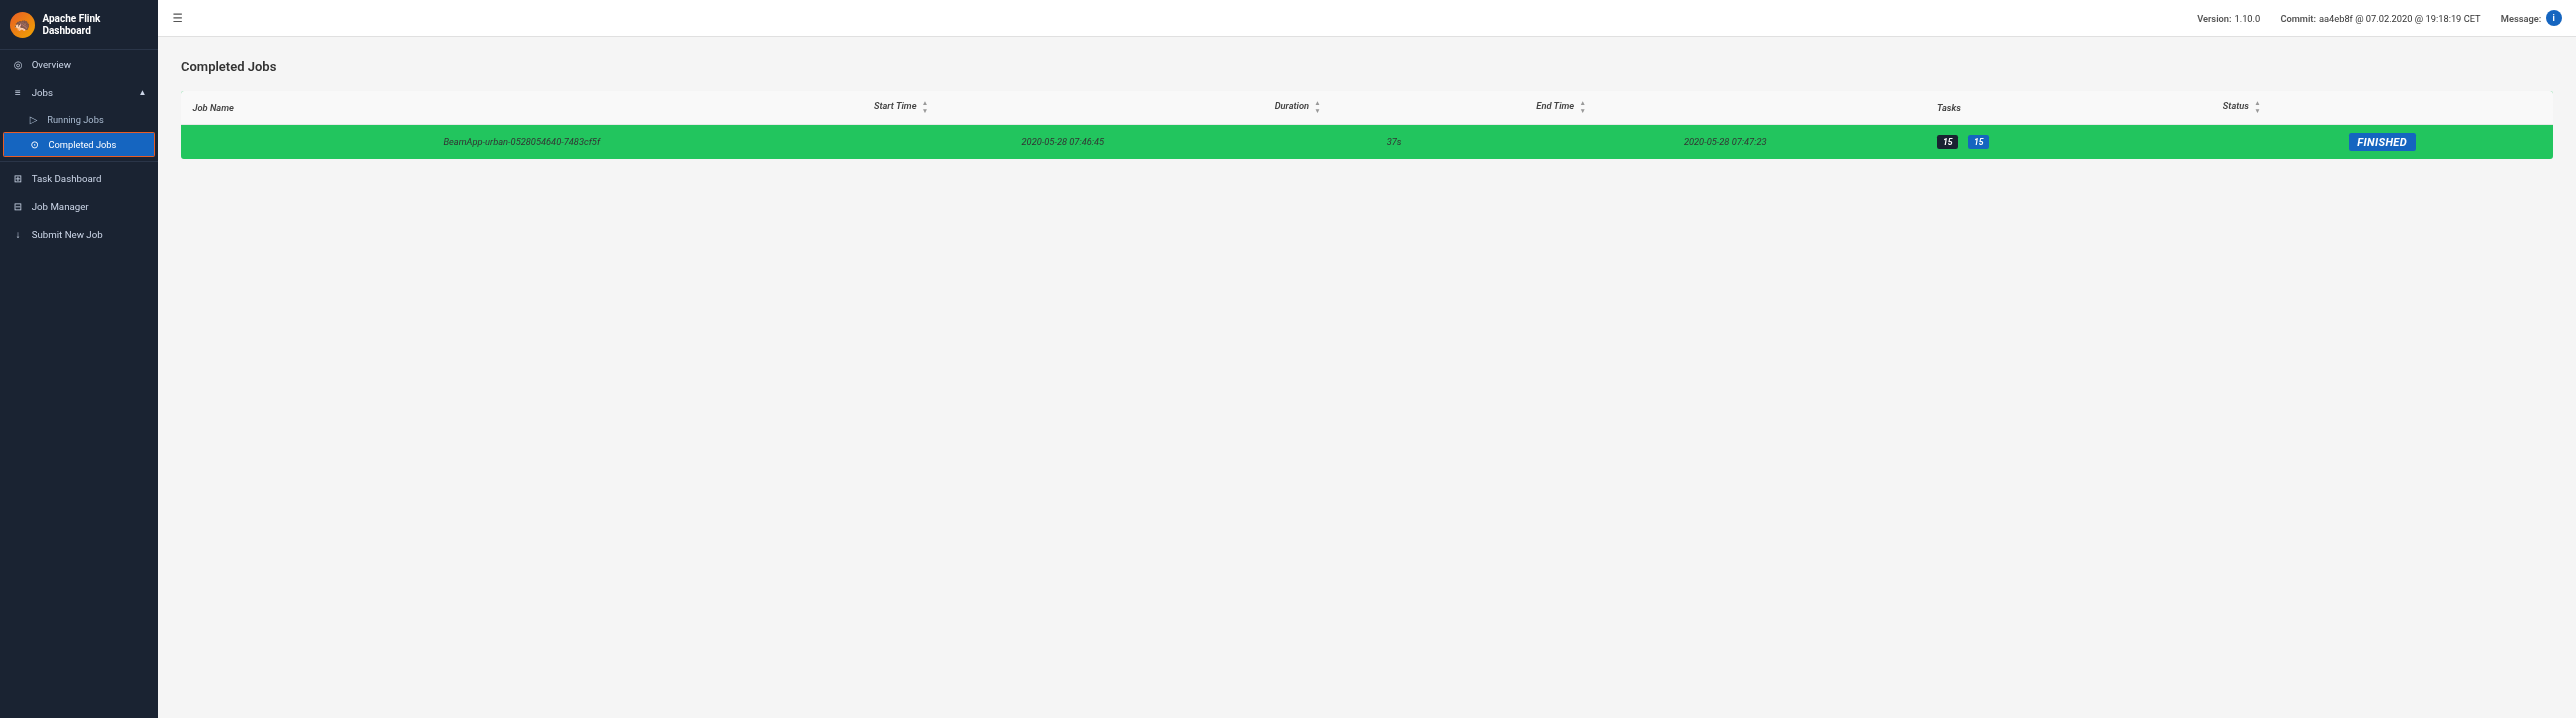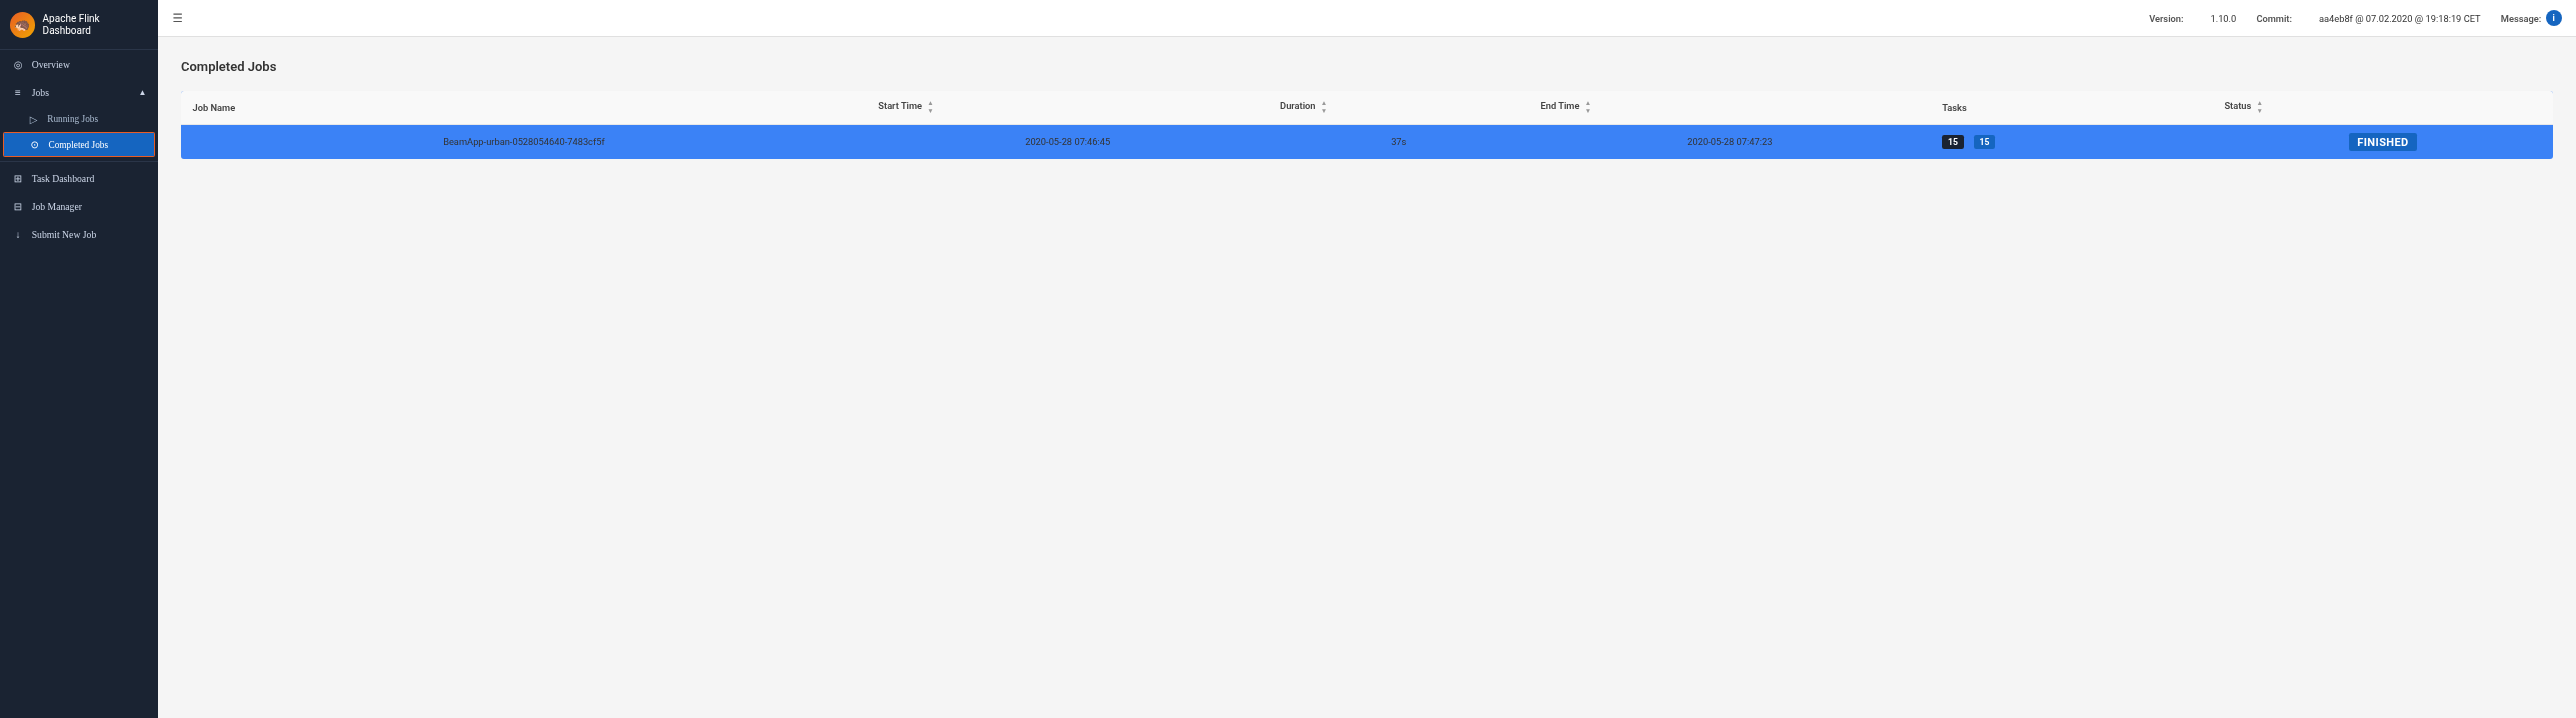--- a/index.html
+++ b/index.html
@@ -25,36 +25,36 @@
     #sidebar-logo {
       width: 26px;
       height: 26px;
       border-radius: 50%;
       background: linear-gradient(135deg, #e85d26, #f0a500);
       display: flex; align-items: center; justify-content: center;
       font-size: 13px;
     }
     #sidebar-title {
       font-size: 10px;
-      font-weight: 400;
+      font-weight: 700;
       color: #ffffff;
       line-height: 1.2;
     }
     .nav-item {
       display: flex;
       align-items: center;
       padding: 8.6px 11.5px;
       gap: 7.2px;
       cursor: pointer;
       color: #ccd6e8;
       font-size: 9.7px;
       transition: background 0.15s;
     }
     .nav-icon { font-size: 10px; width: 13px; text-align: center; flex-shrink: 0; }
-    .nav-label { flex: 1; font-family: Liberation Serif, serif; }
+    .nav-label { flex: 1; }
     .nav-caret { font-size: 8px; margin-left: auto; }
     .nav-sub-item {
       display: flex;
       align-items: center;
       padding: 7.2px 11.5px 7.2px 27px;
       gap: 7.2px;
       cursor: pointer;
       color: #aabbd0;
       font-size: 9.3px;
     }
@@ -88,21 +88,21 @@
     #topbar-left { display: flex; align-items: center; gap: 8.6px; }
     #topbar-right {
       display: flex;
       align-items: center;
       gap: 4.3px;
       font-size: 9.3px;
       color: #333;
     }
     .topbar-meta { display: flex; align-items: flex-end; gap: 2.9px; }
     .topbar-label { font-weight: 600; color: #555; }
-    .topbar-value { color: #333; margin-left: 24px; }
+    .topbar-value { color: #333; }
     .topbar-sep { color: #ccc; margin: 0 5.8px; }
     .menu-icon { font-size: 11.5px; cursor: pointer; color: #555; }
     .info-badge {
       width: 16px; height: 16px; border-radius: 50%;
       background: #1565c0; color: white; font-size: 8.6px;
       display: flex; align-items: center; justify-content: center;
       font-weight: 700; cursor: pointer;
     }
 
     
@@ -114,23 +114,24 @@
     }
     #page-title {
       font-size: 13px;
       font-weight: 600;
       color: #333;
       margin-bottom: 17px;
     }
 
     
     .table-container {
-      background: #3b82f6;
+      background: #22c55e;
       border-radius: 2.9px;
       overflow: hidden;
+      font-style: italic;
     }
     table {
       width: 100%;
       border-collapse: collapse;
     }
     thead tr {
       background: #f9f9f9;
       border-bottom: 1.4px solid #e8e8e8;
     }
     thead th {

